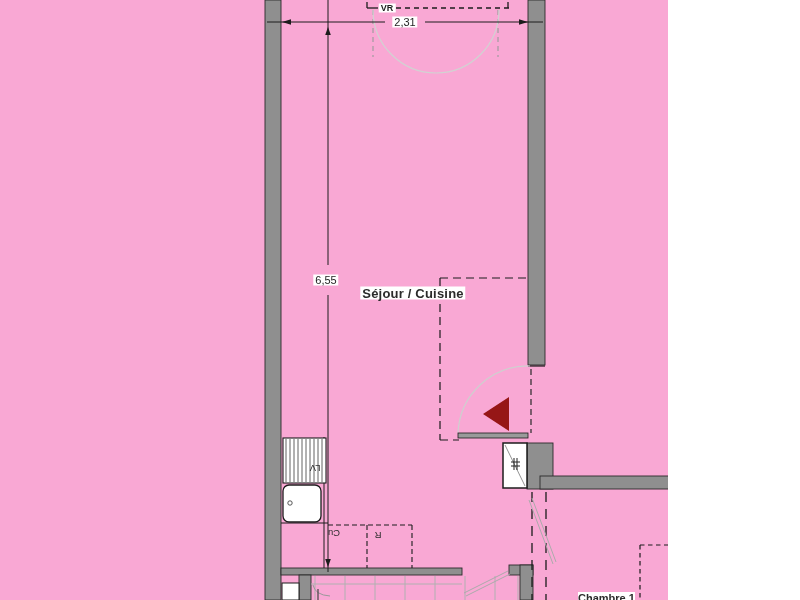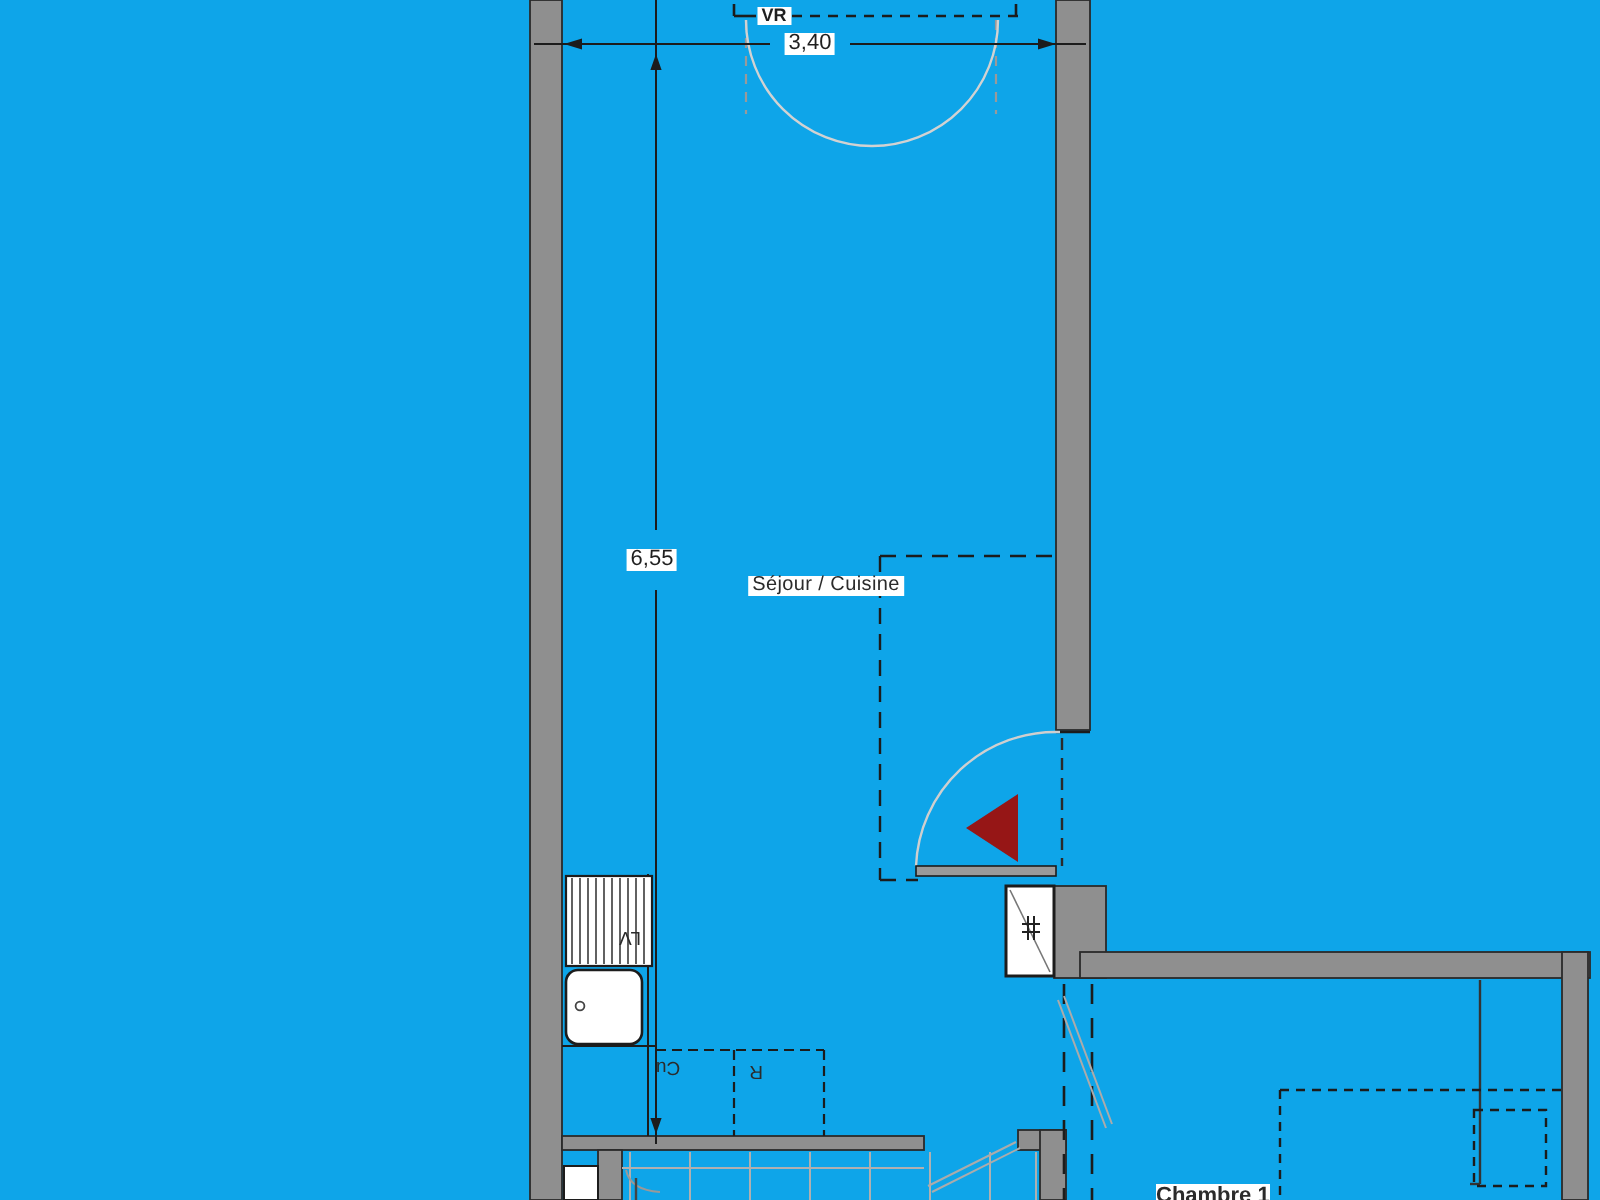--- a/index.html
+++ b/index.html
@@ -1,23 +1,23 @@
 <!DOCTYPE html>
 <html><head>
 <meta charset="utf-8">
 <style>
   html,body{margin:0;padding:0;background:#fff;}
   #plan{
-    position:relative;width:800px;height:600px;background:#0ea5e9;
+    position:relative;width:668px;height:600px;background:#f9a8d4;
     overflow:hidden;font-family:"Liberation Sans", sans-serif;color:#222;
   }
   #plan svg{position:absolute;left:0;top:0;}
   .lbl{position:absolute;transform:translate(-50%,-50%);background:#fff;
        padding:0 2px;white-space:nowrap;line-height:1;}
-  .room{font-weight:normal;font-size:10px;color:#2b2b2b;letter-spacing:.2px;}
+  .room{font-weight:bold;font-size:13px;color:#2b2b2b;letter-spacing:.2px;}
   .dim{font-size:11px;color:#1f1f1f;}
   .appliance{font-size:9.5px;color:#2b2b2b;transform:translate(-50%,-50%) rotate(180deg);background:transparent;}
   .vr{font-size:9px;font-weight:bold;color:#1f1f1f;}
   .chambre{position:absolute;font-weight:bold;font-size:11px;color:#2b2b2b;white-space:nowrap;background:#fff;line-height:1.1;}
 </style>
 </head>
 <body>
 
 <div id="plan">
 
@@ -151,21 +151,21 @@
       <line x1="735" y1="592" x2="740" y2="592"></line>
     </g>
     <g stroke="#1c1c1c" stroke-width="1.2" stroke-dasharray="4.5,3.5" fill="none">
       <line x1="640" y1="545" x2="781" y2="545"></line>
       <line x1="640" y1="545" x2="640" y2="600"></line>
       <rect x="737" y="555" width="36" height="38"></rect>
     </g>
   </svg>
 
   <div class="lbl vr" style="left:387px;top:8px;">VR</div>
-  <div class="lbl dim" style="left:405px;top:22px;">3,40</div>
+  <div class="lbl dim" style="left:405px;top:22px;">2,31</div>
   <div class="lbl dim" style="left:326px;top:280px;">6,55</div>
   <div class="lbl room" style="left:413px;top:293px;">Séjour / Cuisine</div>
   <div class="lbl appliance" style="left:315px;top:468px;">LV</div>
   <div class="lbl appliance" style="left:334px;top:533px;">Cu</div>
   <div class="lbl appliance" style="left:378px;top:535px;">R</div>
   <div class="chambre" style="left:578px;top:592px;">Chambre 1</div>
 
 </div>
 
 </body></html>

